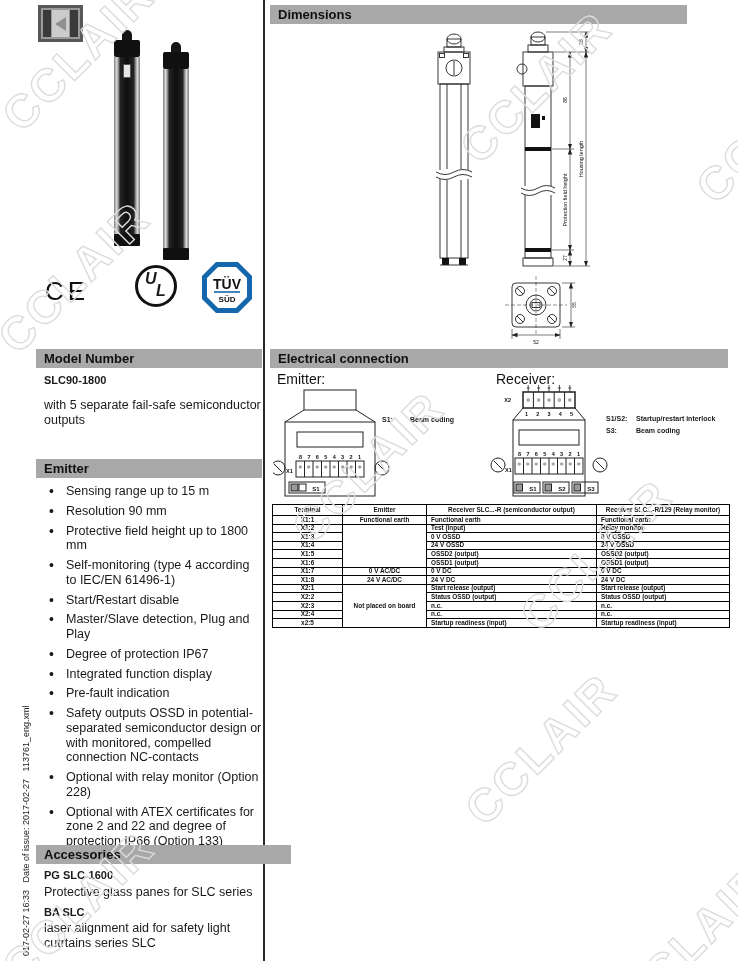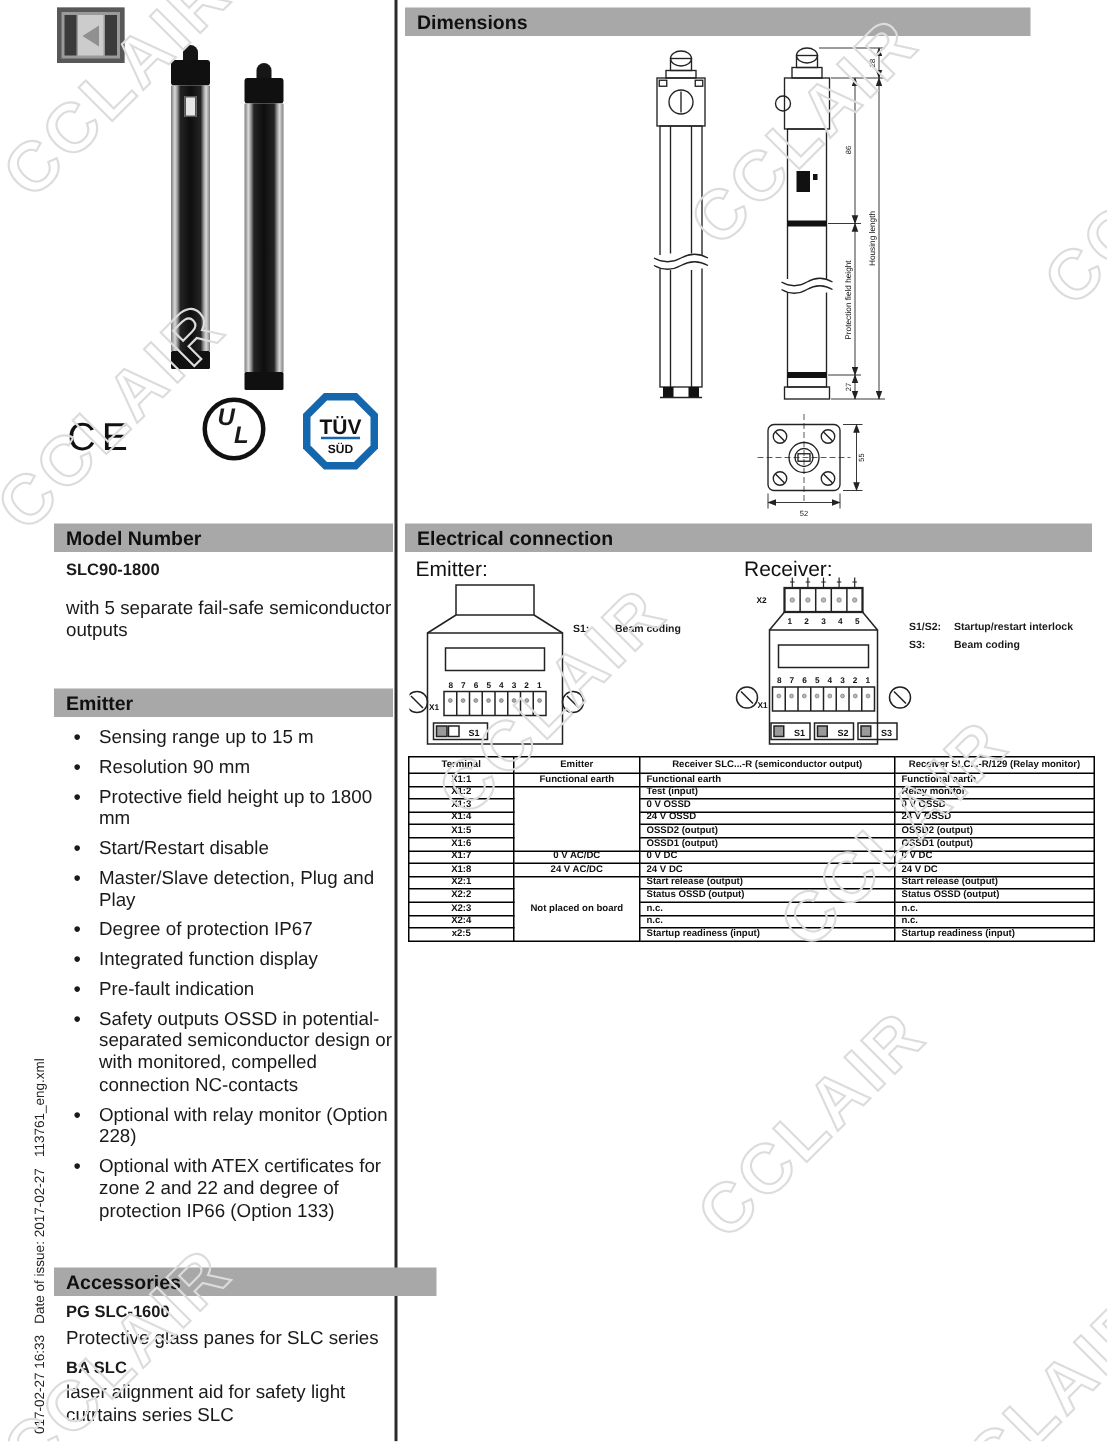--- a/index.html
+++ b/index.html
@@ -127,20 +127,21 @@
 
   <div class="hbar" style="left:36px;top:349px;width:226px;">Model Number</div>
   <div class="lefttext bold13" style="top:374px;">SLC90-1800</div>
   <div class="lefttext" style="top:398px;">with 5 separate fail-safe semiconductor outputs</div>
 
   <div class="hbar" style="left:36px;top:459px;width:226px;">Emitter</div>
   <ul class="feat lefttext" style="top:484px;">
     <li>Sensing range up to 15 m</li>
     <li>Resolution 90 mm</li>
     <li>Protective field height up to 1800 mm</li>
+    <li>Self-monitoring (type 4 according to IEC/EN 61496-1)</li>
     <li>Start/Restart disable</li>
     <li>Master/Slave detection, Plug and Play</li>
     <li>Degree of protection IP67</li>
     <li>Integrated function display</li>
     <li>Pre-fault indication</li>
     <li>Safety outputs OSSD in potential-separated semiconductor design or with monitored, compelled connection NC-contacts</li>
     <li>Optional with relay monitor (Option 228)</li>
     <li>Optional with ATEX certificates for zone 2 and 22 and degree of protection IP66 (Option 133)</li>
   </ul>
 

